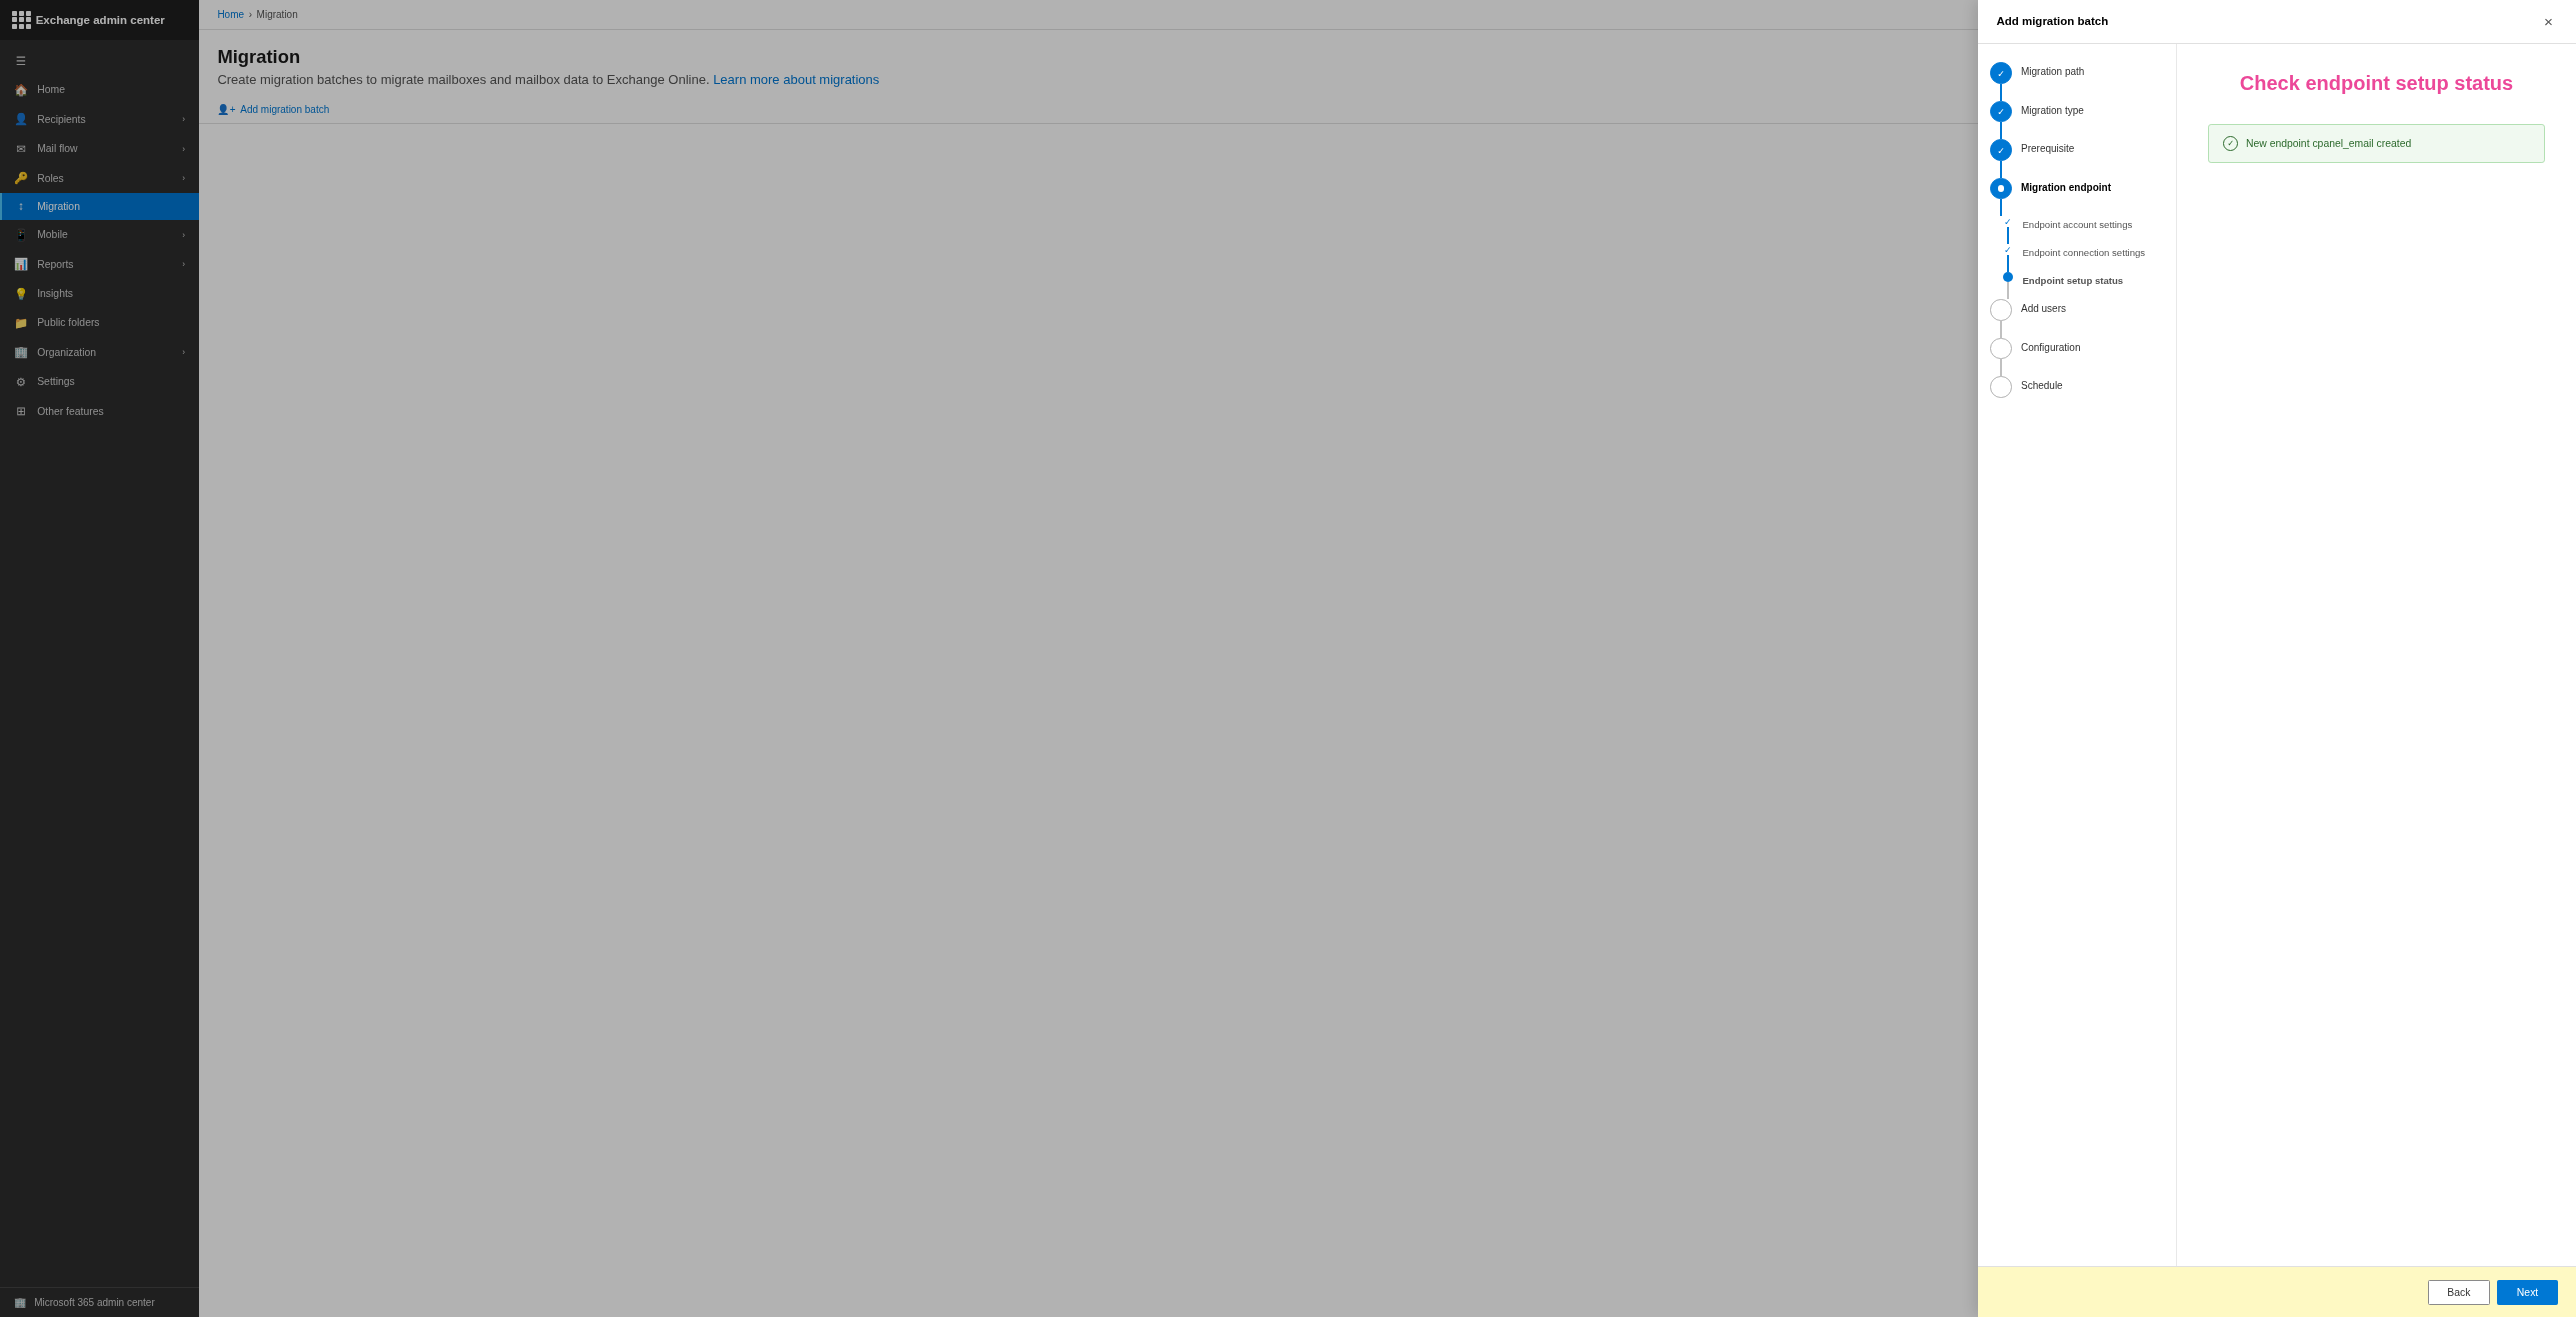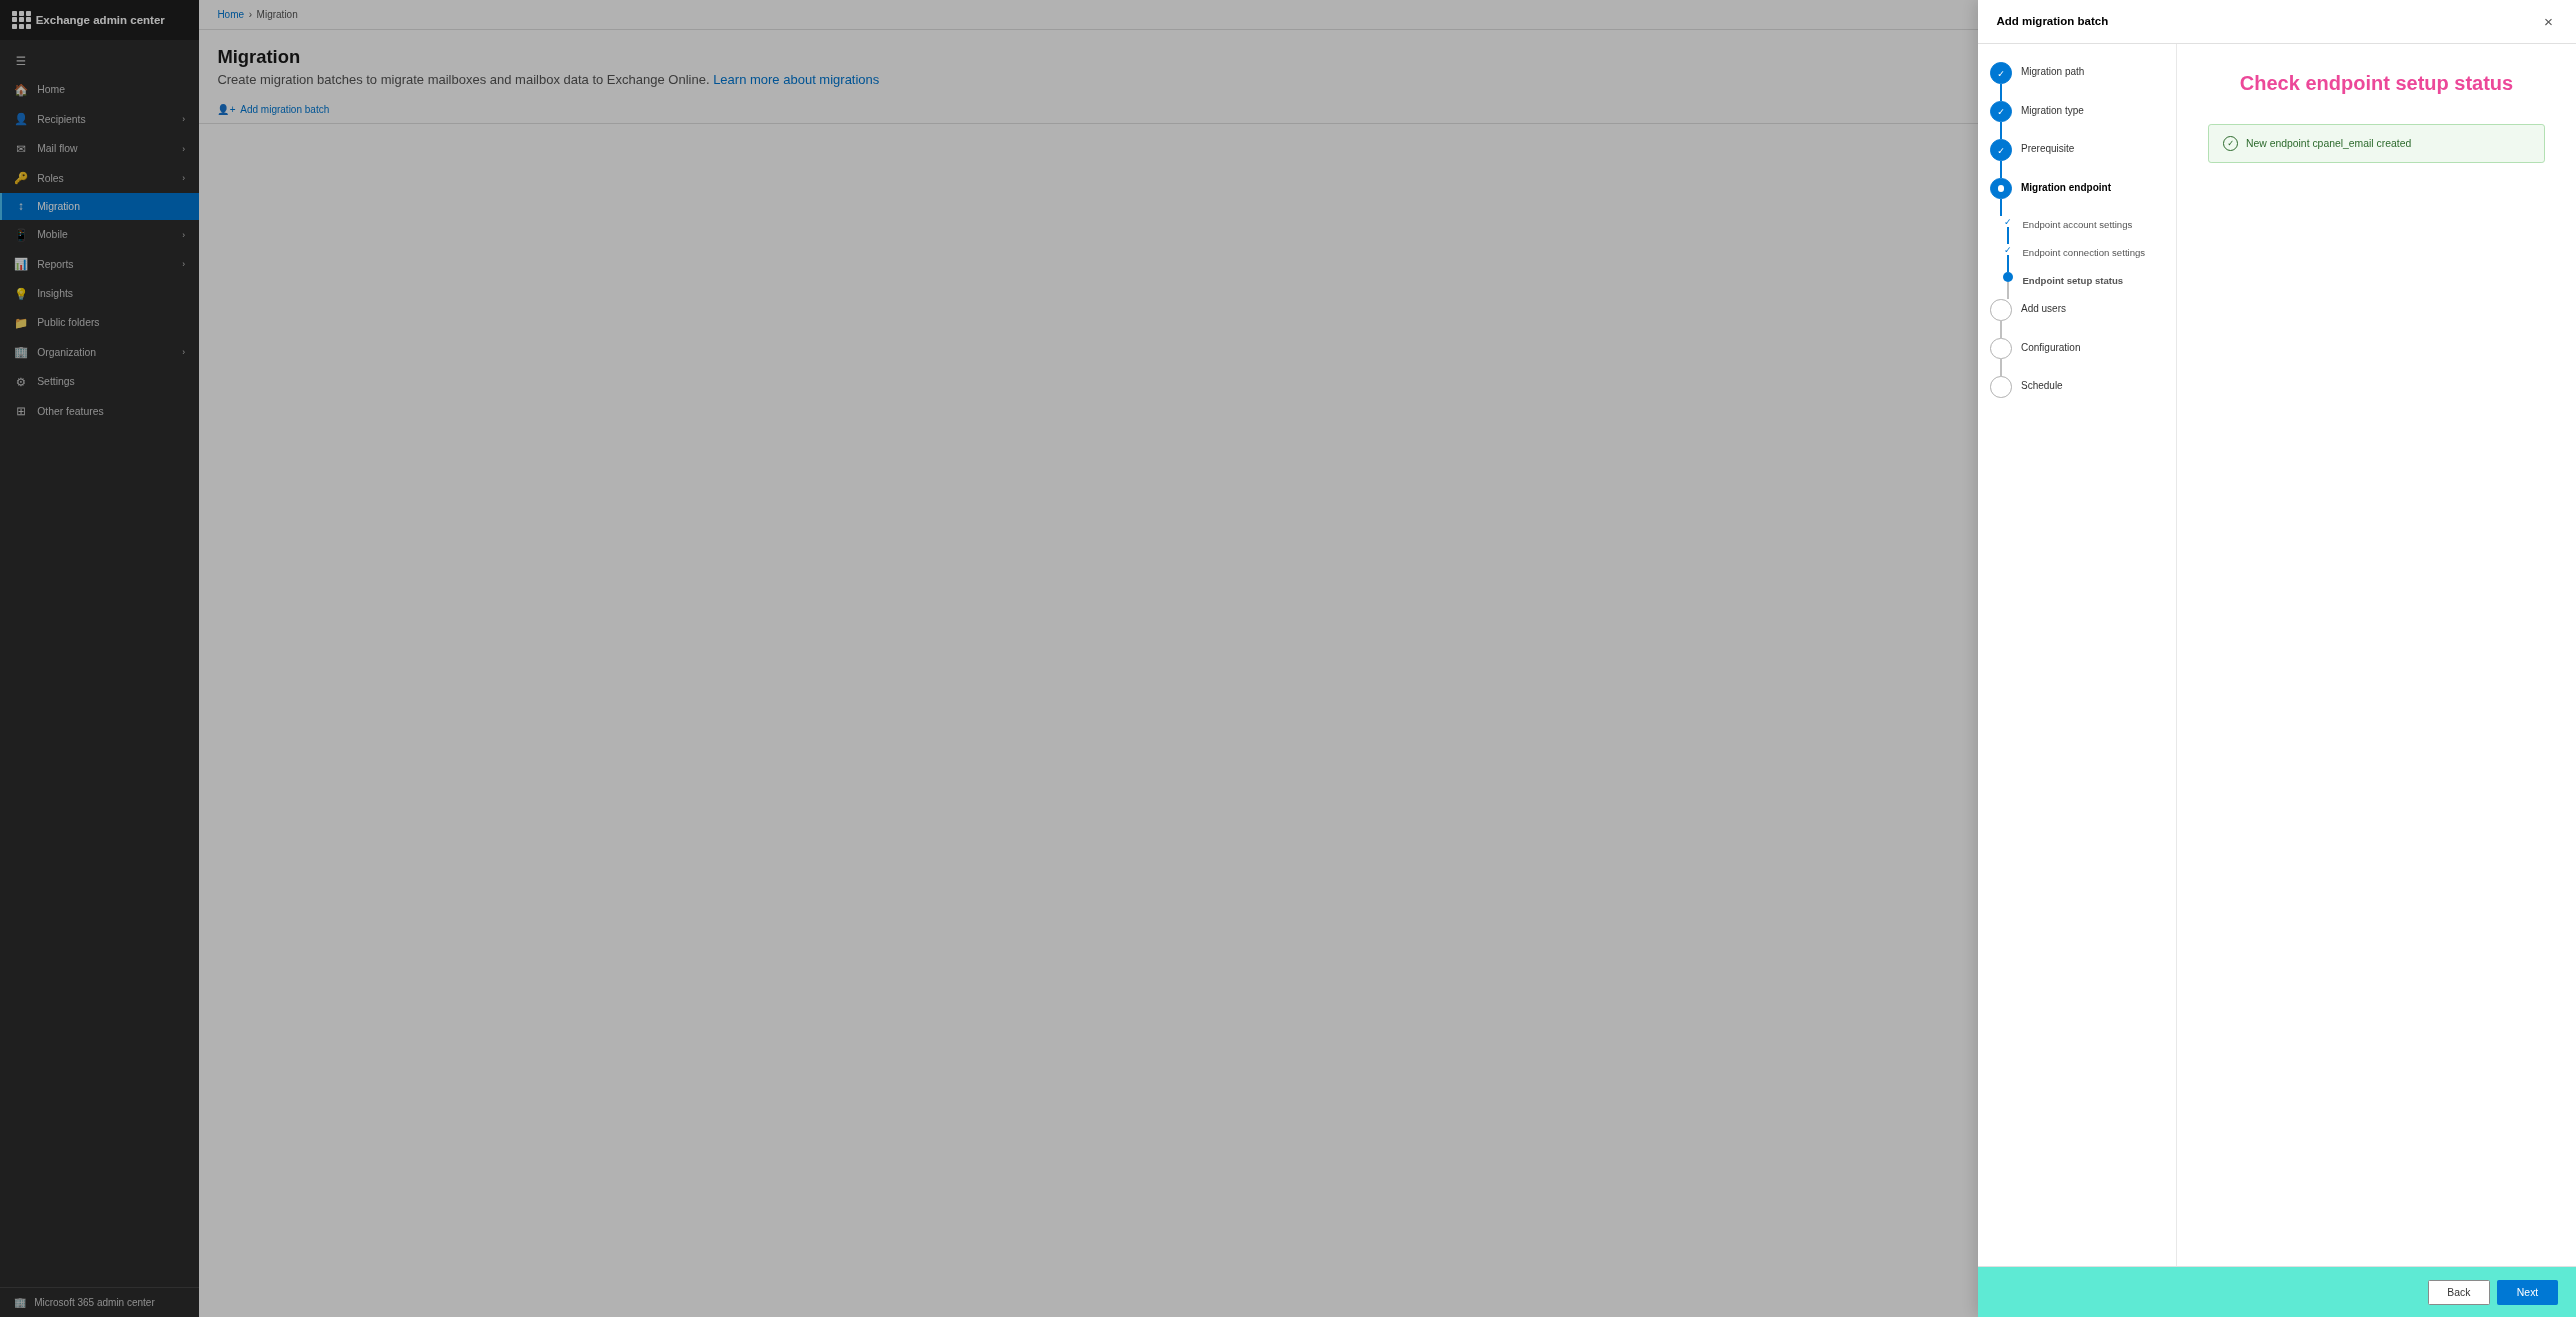--- a/index.html
+++ b/index.html
@@ -250,21 +250,21 @@
       flex-shrink: 0;
     }
 
     
     .modal-footer {
       padding: 12.3px 18.4px;
       border-top: 0.8px solid #e0e0e0;
       display: flex;
       justify-content: flex-end;
       gap: 7.7px;
-      background: #5eead4;
+      background: #fef9c3;
     }
     .btn {
       padding: 6.1px 18.4px;
       font-size: 10.4px;
       border-radius: 1.5px;
       cursor: pointer;
       font-family: 'Segoe UI', sans-serif;
     }
     .btn-secondary {
       background: #fff;

